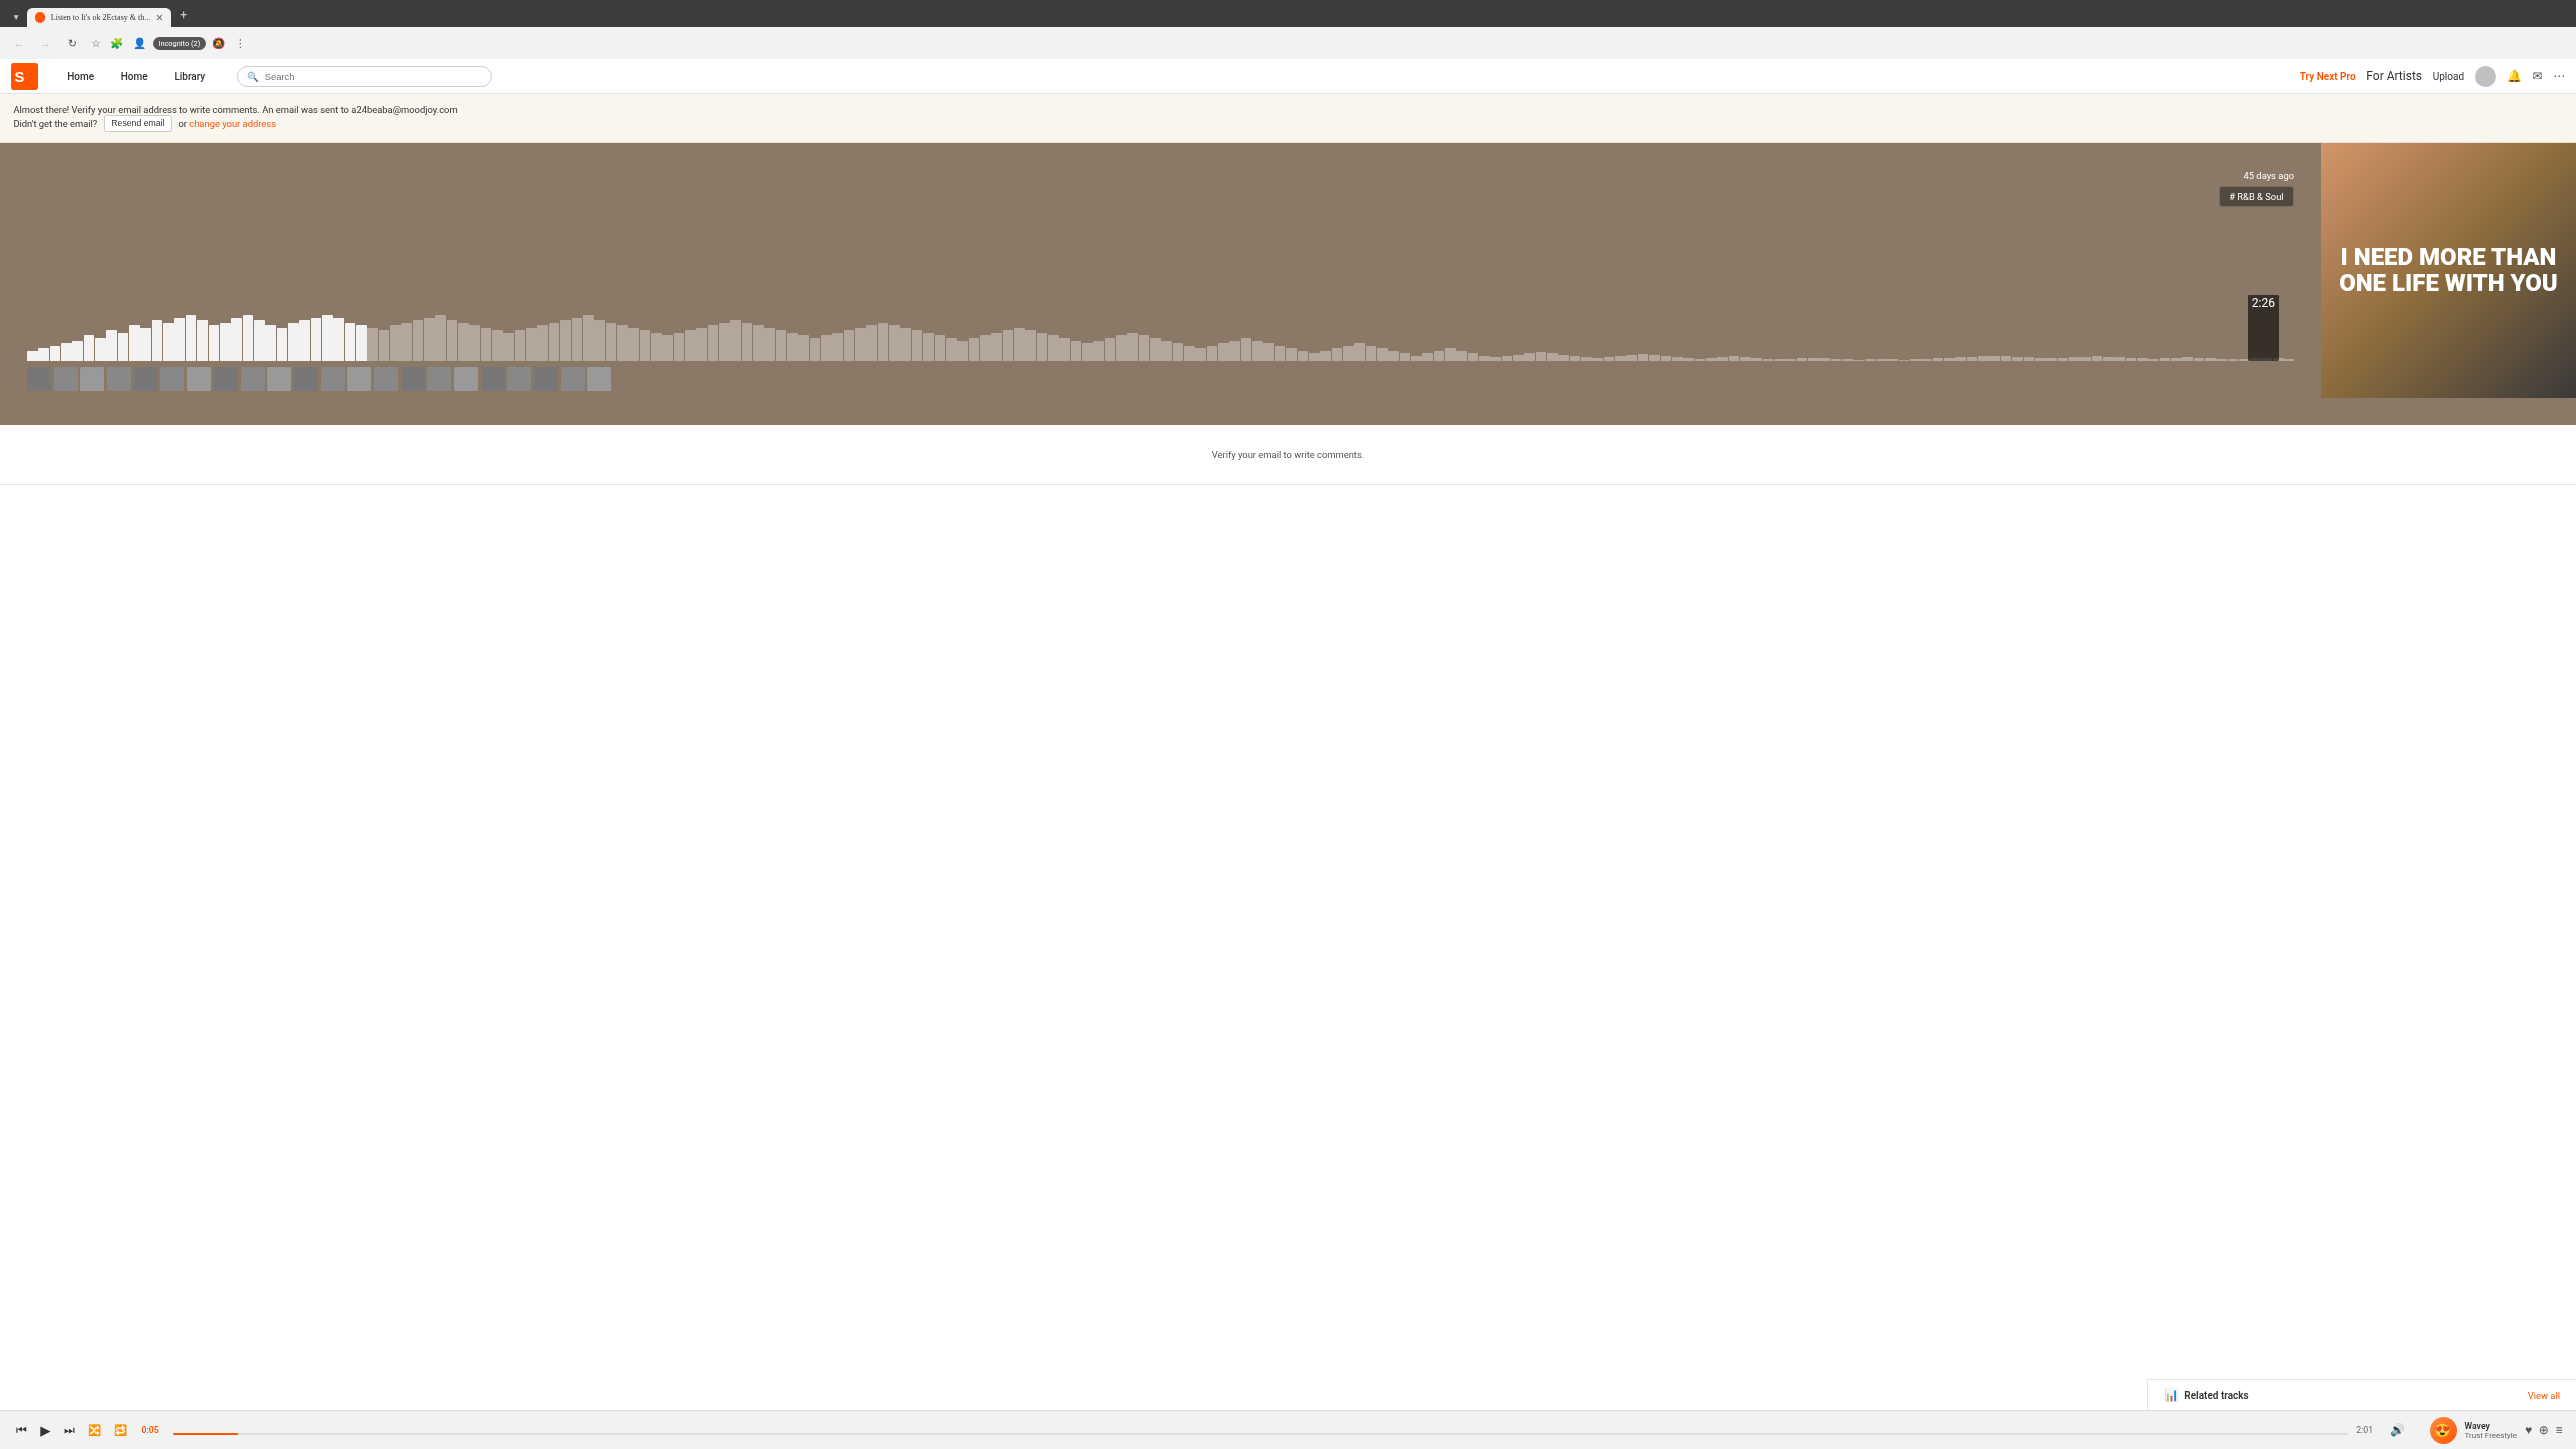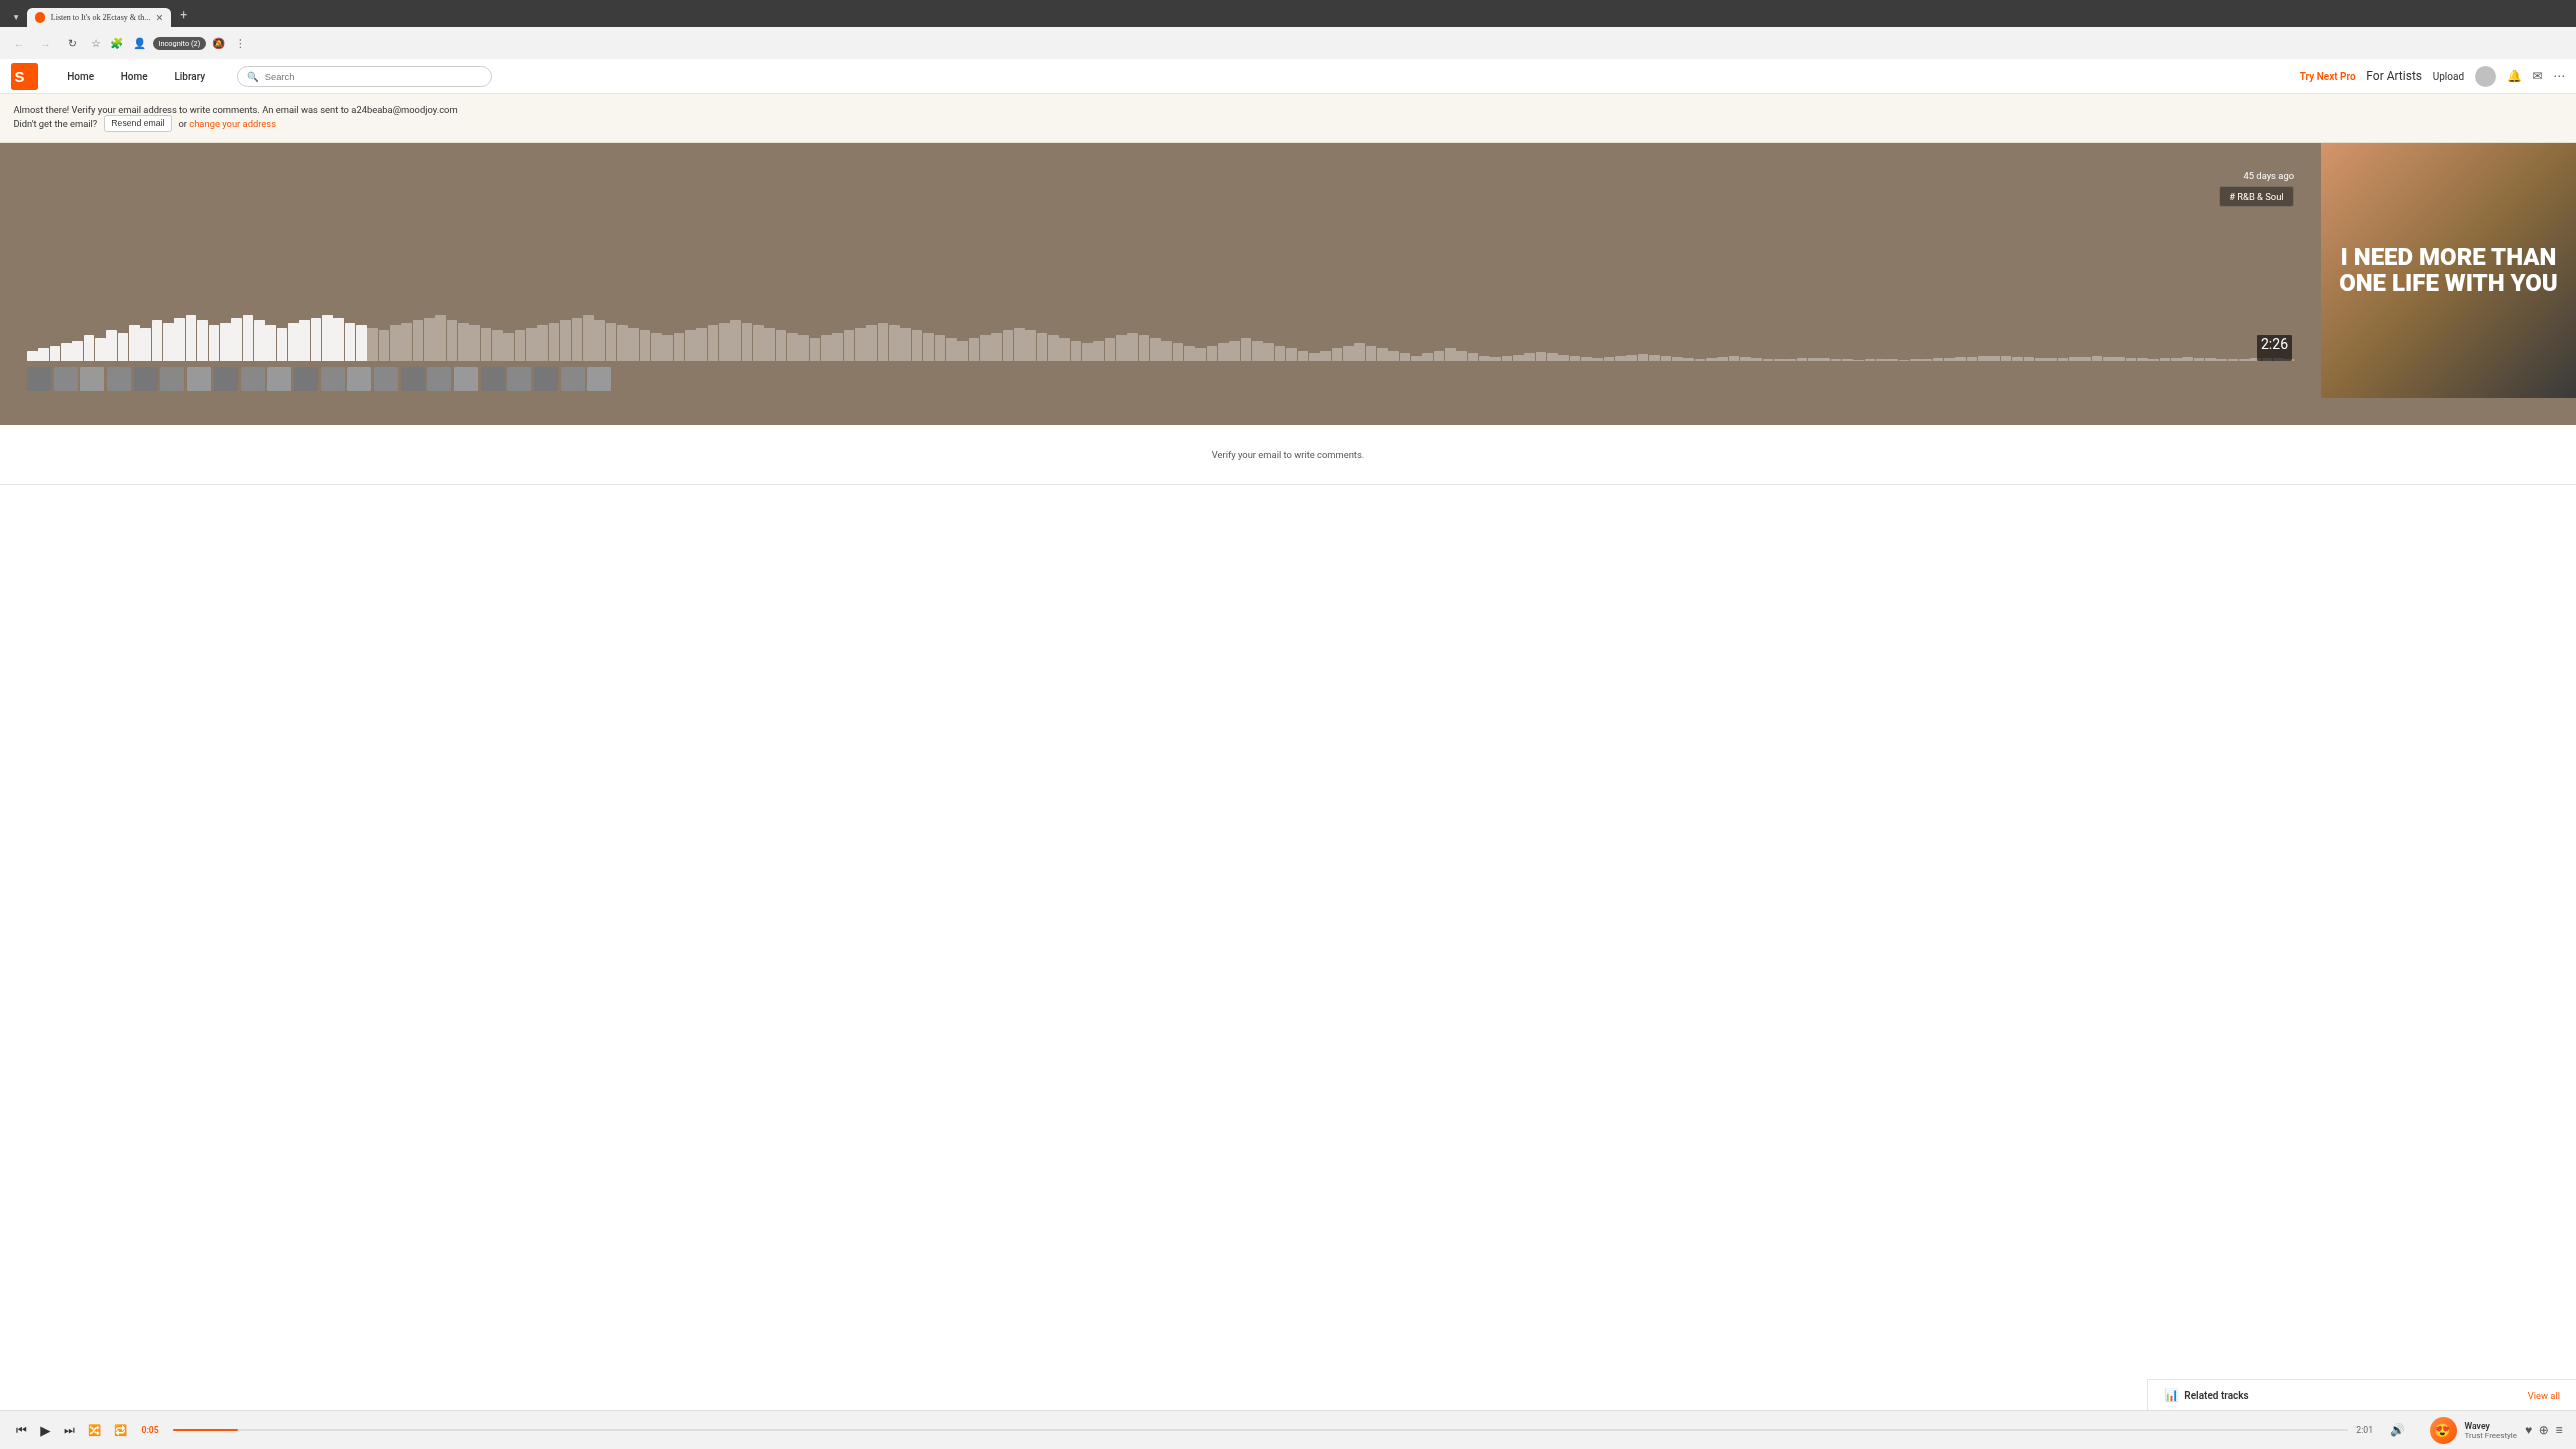--- a/index.html
+++ b/index.html
@@ -74,21 +74,21 @@
     .waveform-avatars { display: flex; gap: 2.7px; margin-top: 2.7px; overflow: hidden; }
 
     
     .comments-section { padding: 13.4px; background: white; border-bottom: 0.7px solid #e5e5e5; }
     .comment-verify { text-align: center; padding: 10.7px; color: #333; font-size: 9.4px; }
 
     
     .player-bar { position: fixed; bottom: 0; left: 0; right: 0; background: #f2f2f2; border-top: 0.7px solid #ddd; padding: 6.7px 13.4px; display: flex; align-items: center; gap: 10.7px; height: 39px; z-index: 100; }
     .player-controls { display: flex; align-items: center; gap: 8px; }
     .player-btn { background: none; border: none; cursor: pointer; color: #333; font-size: 12px; padding: 2.7px; }
-    .player-progress { flex: 1; display: flex; align-items: center; gap: 8px; }
+    .player-progress { flex: 1; display: flex; align-items: flex-end; gap: 8px; }
     .player-time-current { color: #ff5500; font-size: 8.7px; font-weight: 600; min-width: 23.5px; }
     .progress-bar { flex: 1; height: 2px; background: #ddd; border-radius: 1.3px; cursor: pointer; position: relative; }
     .progress-filled { height: 100%; background: #ff5500; border-radius: 1.3px; width: 3%; }
     .player-time-total { color: #666; font-size: 8.7px; min-width: 23.5px; }
     .volume-area { display: flex; align-items: center; gap: 5.4px; }
     .volume-icon { color: #555; font-size: 12px; cursor: pointer; }
     .player-right { display: flex; align-items: center; gap: 8px; margin-left: 13.4px; }
     .now-playing-thumb { width: 27px; height: 27px; border-radius: 50%; background: linear-gradient(135deg, #ff8c42, #ff5500); }
     .now-playing-info { display: flex; flex-direction: column; }
     .now-playing-title { font-size: 8.7px; font-weight: 600; color: #333; }
@@ -379,21 +379,21 @@
             <div style="background: rgba(255, 255, 255, 0.35); min-width: 2px; flex: 1 1 0%; height: 7%; border-radius: 0.7px 0.7px 0px 0px;"></div>
             <div style="background: rgba(255, 255, 255, 0.35); min-width: 2px; flex: 1 1 0%; height: 6%; border-radius: 0.7px 0.7px 0px 0px;"></div>
             <div style="background: rgba(255, 255, 255, 0.35); min-width: 2px; flex: 1 1 0%; height: 5%; border-radius: 0.7px 0.7px 0px 0px;"></div>
             <div style="background: rgba(255, 255, 255, 0.35); min-width: 2px; flex: 1 1 0%; height: 4%; border-radius: 0.7px 0.7px 0px 0px;"></div>
             <div style="background: rgba(255, 255, 255, 0.35); min-width: 2px; flex: 1 1 0%; height: 5%; border-radius: 0.7px 0.7px 0px 0px;"></div>
             <div style="background: rgba(255, 255, 255, 0.35); min-width: 2px; flex: 1 1 0%; height: 6%; border-radius: 0.7px 0.7px 0px 0px;"></div>
             <div style="background: rgba(255, 255, 255, 0.35); min-width: 2px; flex: 1 1 0%; height: 7%; border-radius: 0.7px 0.7px 0px 0px;"></div>
             <div style="background: rgba(255, 255, 255, 0.35); min-width: 2px; flex: 1 1 0%; height: 6%; border-radius: 0.7px 0.7px 0px 0px;"></div>
             <div style="background: rgba(255, 255, 255, 0.35); min-width: 2px; flex: 1 1 0%; height: 5%; border-radius: 0.7px 0.7px 0px 0px;"></div>
           </div>
-        <div class="waveform-timestamp" style="position:absolute;right:2px;top:-14.8px;background:rgba(0,0,0,0.6);color:white;font-size:14px;padding:1.3px 4px;border-radius:1.3px;margin-top:40px;">2:26</div>
+        <div class="waveform-timestamp" style="position:absolute;right:15px;top:-14.8px;background:rgba(0,0,0,0.6);color:white;font-size:12px;padding:1.3px 4px;border-radius:1.3px;">2:26</div>
         <div class="waveform-avatars" style="display:flex;gap:2.7px;margin-top:2.7px;">
           <div style="width:24px;height:24px;background:#777;border-radius:1.3px;"></div>
           <div style="width:24px;height:24px;background:#888;border-radius:1.3px;"></div>
           <div style="width:24px;height:24px;background:#999;border-radius:1.3px;"></div>
           <div style="width:24px;height:24px;background:#888;border-radius:1.3px;"></div>
           <div style="width:24px;height:24px;background:#777;border-radius:1.3px;"></div>
           <div style="width:24px;height:24px;background:#888;border-radius:1.3px;"></div>
           <div style="width:24px;height:24px;background:#999;border-radius:1.3px;"></div>
           <div style="width:24px;height:24px;background:#777;border-radius:1.3px;"></div>
           <div style="width:24px;height:24px;background:#888;border-radius:1.3px;"></div>

